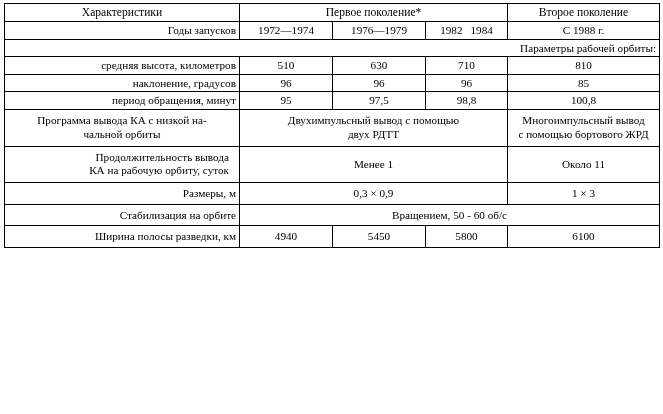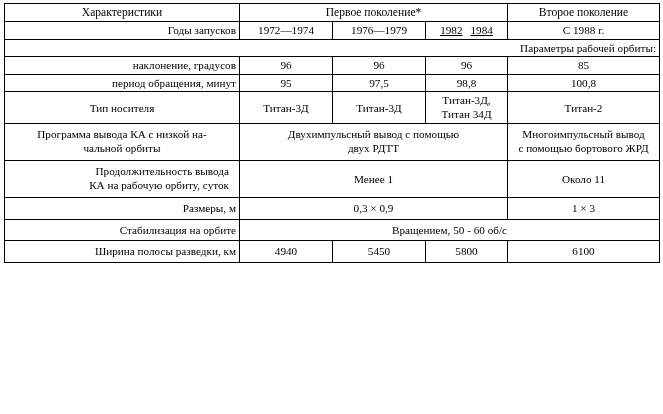--- a/index.html
+++ b/index.html
@@ -51,21 +51,21 @@
   .indent {
     padding-left: 26px;
   }
   .tight {
     line-height: 1.22;
   }
   .two-line {
     line-height: 1.24;
   }
   .spanpair span { display: inline-block; }
-  .gap-lr { padding: 0 4px; text-decoration: underline; }
+  .gap-lr { padding: 0 4px; }
 </style>
 </head>
 <body>
 
 <div class="sheet">
   <table class="spec">
     <colgroup>
       <col style="width:235px">
       <col style="width:93px">
       <col style="width:93px">
@@ -86,45 +86,44 @@
         <td class="c spanpair">
           <span class="gap-lr">1982</span><span class="gap-lr">1984</span>
         </td>
         <td class="c">С 1988 г.</td>
       </tr>
 
       <tr>
         <td class="rowlabel" style="padding-left:18px" colspan="5">Параметры рабочей орбиты:</td>
       </tr>
 
+      <tr>
+        <td class="rowlabel indent">средняя высота, километров</td>
+        <td class="c">510</td>
+        <td class="c">630</td>
+        <td class="c">710</td>
+        <td class="c">810</td>
+      </tr>
 
       <tr>
         <td class="rowlabel indent">наклонение, градусов</td>
         <td class="c">96</td>
         <td class="c">96</td>
         <td class="c">96</td>
         <td class="c">85</td>
       </tr>
 
       <tr>
         <td class="rowlabel indent">период обращения, минут</td>
         <td class="c">95</td>
         <td class="c">97,5</td>
         <td class="c">98,8</td>
         <td class="c">100,8</td>
       </tr>
 
-      <tr>
-        <td class="c" style="padding:6px 3px">Тип носителя</td>
-        <td class="c">Титан-3Д</td>
-        <td class="c">Титан-3Д</td>
-        <td class="c tight" style="white-space:pre-line">Титан-3Д,
-Титан 34Д</td>
-        <td class="c">Титан-2</td>
-      </tr>
 
       <tr>
         <td class="c two-line" style="white-space:pre-line;padding:4px 3px">Программа вывода КА с низкой на-
 чальной орбиты</td>
         <td class="c two-line" colspan="3" style="white-space:pre-line">Двухимпульсный вывод с помощью
 двух РДТТ</td>
         <td class="c two-line" style="white-space:pre-line">Многоимпульсный вывод
 с помощью бортового ЖРД</td>
       </tr>
 

